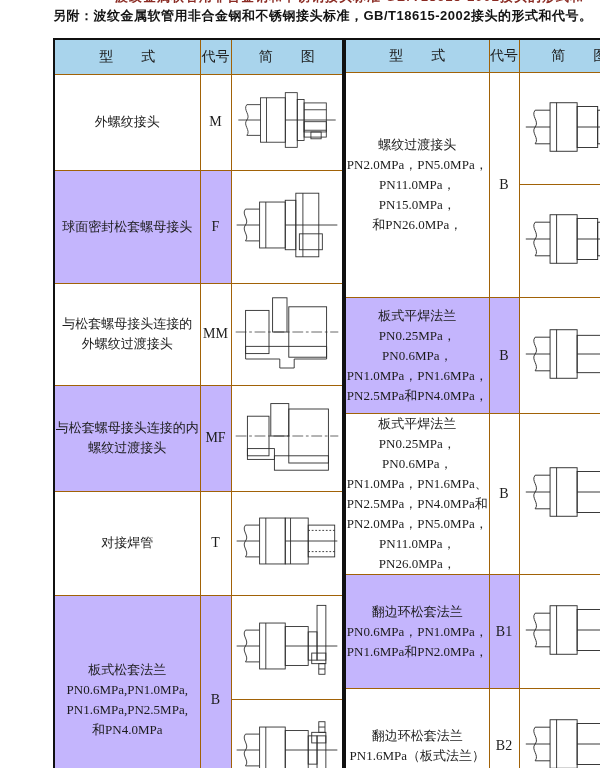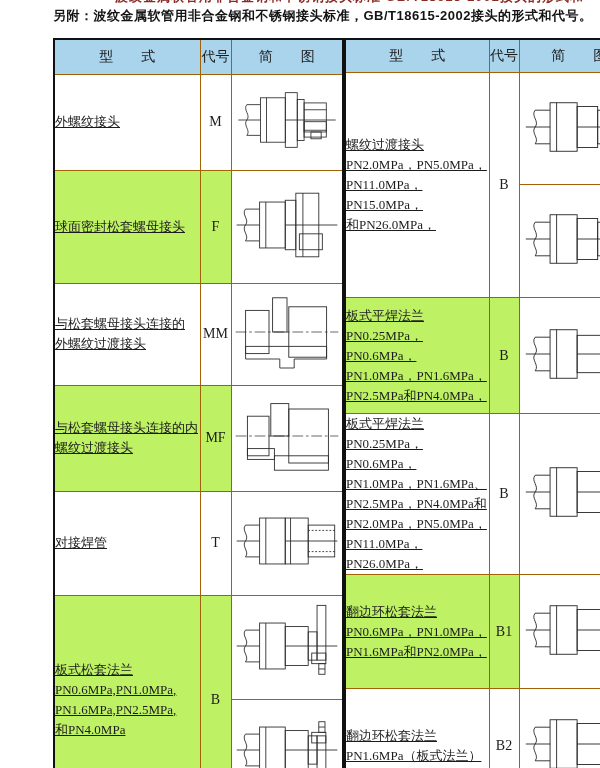--- a/index.html
+++ b/index.html
@@ -11,24 +11,24 @@
   .note{position:absolute;top:7px;left:8px;font-size:13px;font-weight:bold;color:#141414;
         letter-spacing:0.5px;}
   .tables{position:absolute;top:38px;left:8px;display:flex;}
   table.tbl{border-collapse:collapse;table-layout:fixed;
         font-family:"Liberation Serif","DejaVu Serif",serif;color:#1c1c1c;
         border:2px solid #101010;}
   table.tbl td,table.tbl th{border:1px solid #a16207;vertical-align:middle;padding:0;
         overflow:hidden;}
   th.hdr{background:#a9d4ec;font-size:14px;font-weight:normal;text-align:center;height:32px;}
   td.type-cell{white-space:pre-line;font-size:13px;line-height:20px;padding:2px 4px 2px 12px;
-        text-align:left;text-decoration:underline;}
+        text-align:center;}
   td.code-cell{text-align:center;font-size:14px;}
   td.diag-cell{text-align:center;background:#fff;}
-  .hl{background:#bef264;}
+  .hl{background:#c4b5fd;}
   svg.dg *{stroke:#2c2c2c;stroke-width:1;fill:none;}
   svg.dg .cl{stroke-dasharray:12 3 3 3;stroke-width:0.8;}
   svg.dg .dt{stroke-dasharray:2 2;}
   svg.dg [fill]{}
 </style>
 </head>
 <body>
 
 <div class="page">
 

